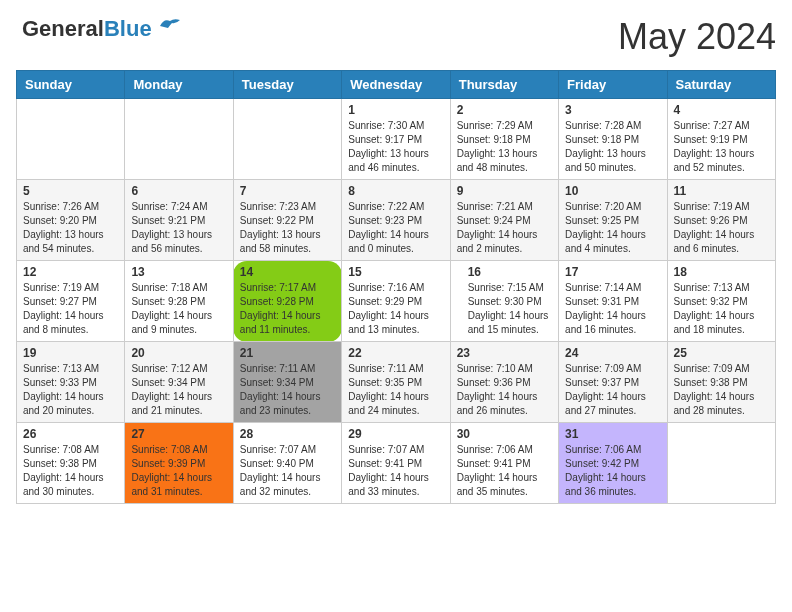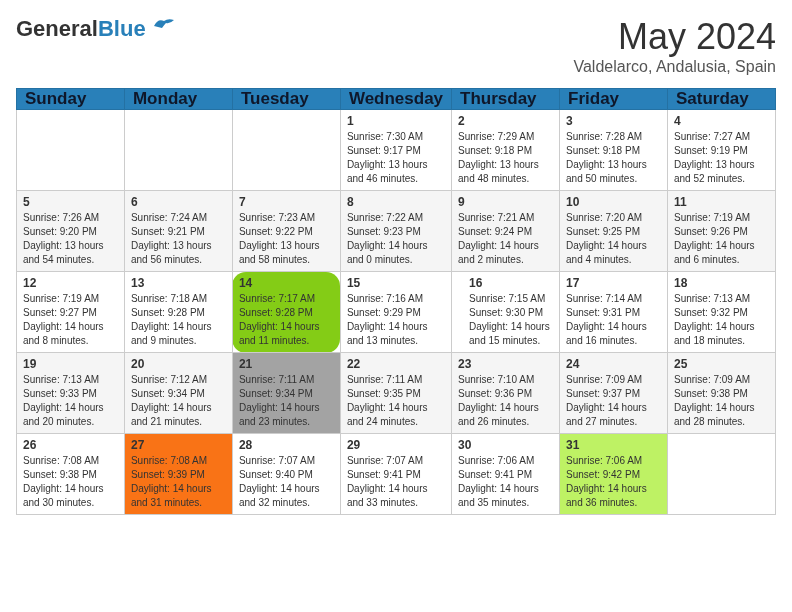--- a/index.html
+++ b/index.html
@@ -33,25 +33,25 @@
       font-size: 16px;
       color: #555;
     }
     .calendar {
       width: 100%;
       border-collapse: collapse;
       border: 1px solid #ccc;
     }
     .calendar th {
       background-color: #2980b9;
-      color: #0f172a;
-      font-size: 17px;
+      color: #ffffff;
+      font-size: 13px;
       font-weight: bold;
       text-align: left;
-      padding: 0 8px;
+      padding: 6px 8px;
       border: 1px solid #2471a3;
     }
     .calendar td {
       vertical-align: top;
       border: 1px solid #ccc;
       padding: 4px 6px;
       width: 108px;
       min-height: 80px;
       font-size: 10.5px;
       color: #333;
@@ -76,32 +76,31 @@
     }
     .empty-cell {
       background: #fff !important;
     }
   </style>
 </head>
 <body>
 
 <div class="header">
   <div class="logo">
-    <div style="display:flex;align-items:center;gap:4px;">
+    <div style="display:flex;align-items:center;gap:4px;margin-left:6px;">
       <div style="position:relative;display:inline-block;">
         <span style="font-size:22px;font-weight:bold;color:#333;">General</span><span style="font-size:22px;font-weight:bold;color:#2980b9;">Blue</span>
       </div>
       <svg width="24" height="18" viewBox="0 0 24 18" style="margin-left:2px;margin-top:-8px;">
         <path d="M2,10 Q6,2 12,5 Q16,2 22,4 Q18,8 14,7 Q12,9 10,12 Z" fill="#2980b9"></path>
       </svg>
     </div>
   </div>
   <div class="title-block">
     <div class="month-title">May 2024</div>
-    <div class="location-title">Valdelarco, Andalusia, Spain</div>
   </div>
 </div>
 
 <table class="calendar">
   <thead>
     <tr>
     <th>Sunday</th>
         <th>Monday</th>
         <th>Tuesday</th>
         <th>Wednesday</th>
@@ -296,21 +295,21 @@
         <span class="day-info">Sunrise: 7:07 AM</span><br>
         <span class="day-info">Sunset: 9:41 PM</span><br>
         <span class="day-info">Daylight: 14 hours and 33 minutes.</span>
       </td>
         <td style="background: rgb(255, 255, 255);">
         <span class="day-number">30</span>
         <span class="day-info">Sunrise: 7:06 AM</span><br>
         <span class="day-info">Sunset: 9:41 PM</span><br>
         <span class="day-info">Daylight: 14 hours and 35 minutes.</span>
       </td>
-        <td style="background: #bef264;">
+        <td style="background: #c4b5fd;">
         <span class="day-number">31</span>
         <span class="day-info">Sunrise: 7:06 AM</span><br>
         <span class="day-info">Sunset: 9:42 PM</span><br>
         <span class="day-info">Daylight: 14 hours and 36 minutes.</span>
       </td>
         <td class="empty-cell" style="background: rgb(255, 255, 255);"></td>
       </tr>
     </tbody>
 </table>
 

